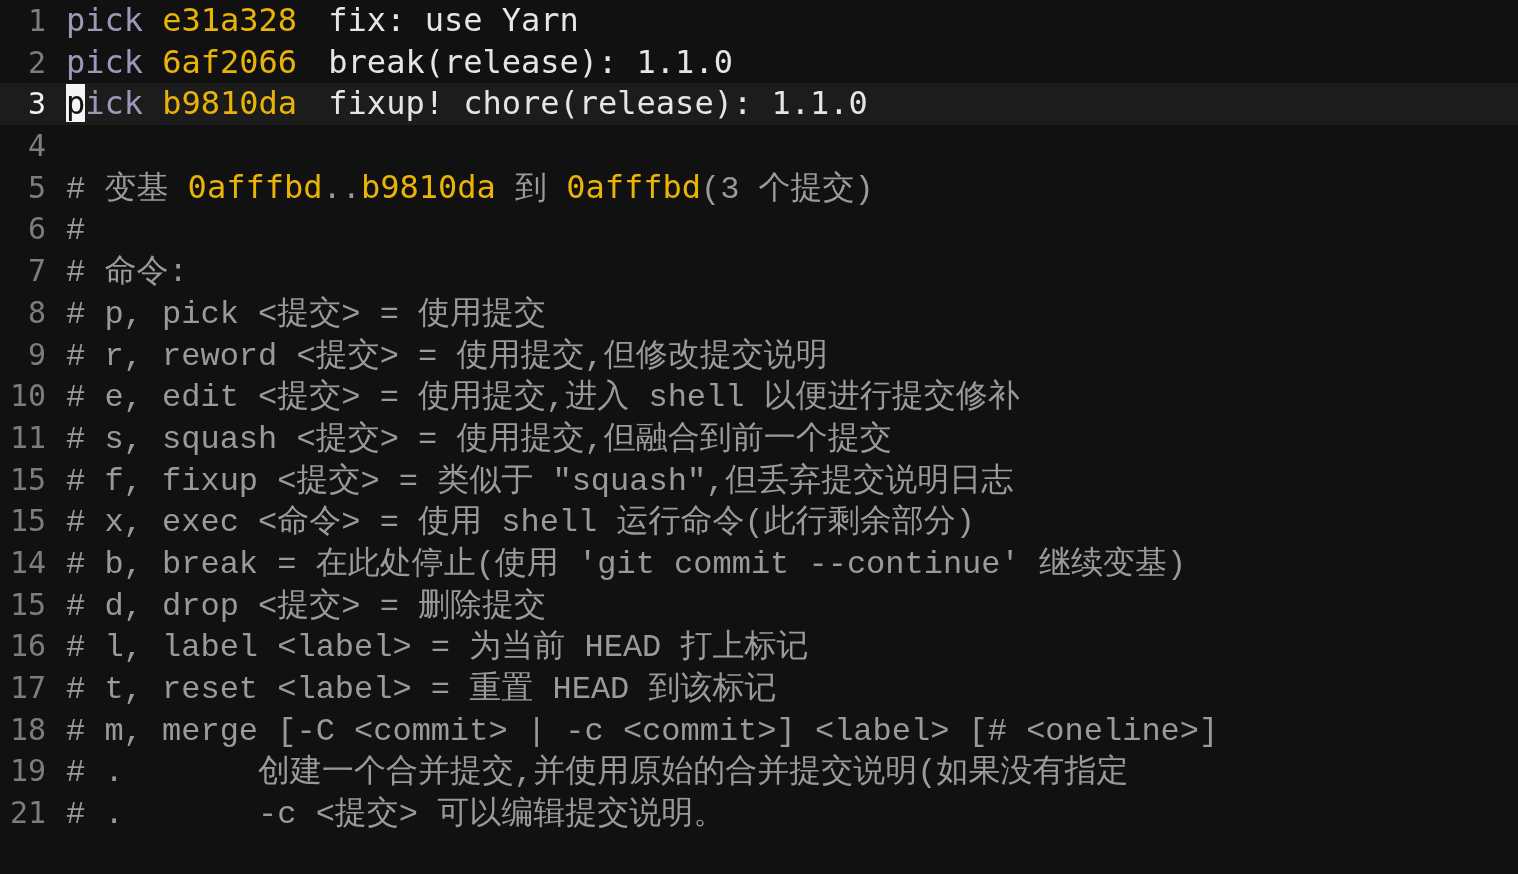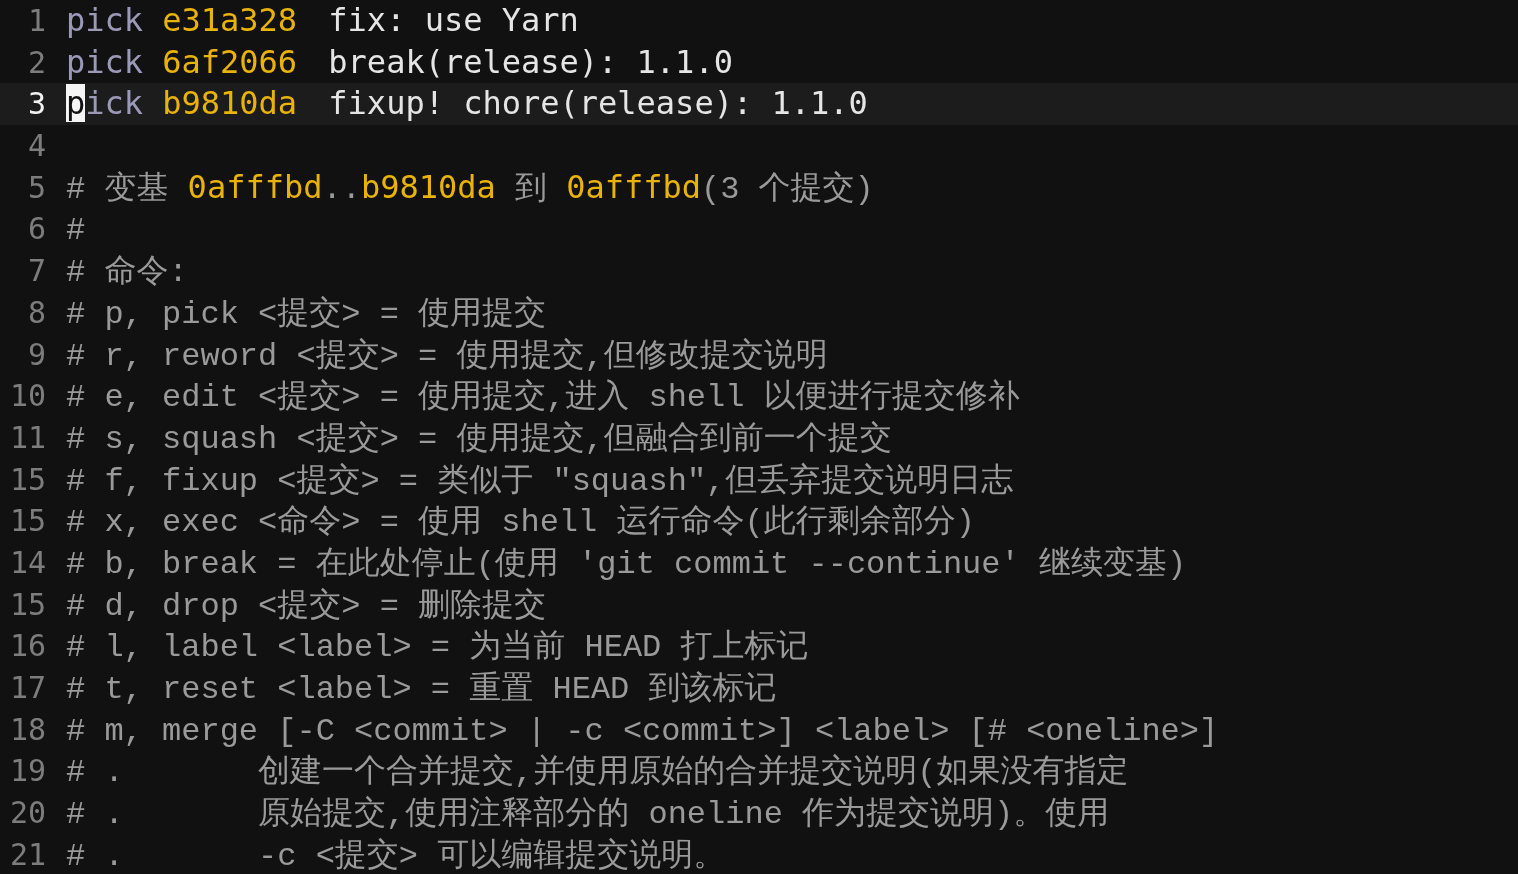--- a/index.html
+++ b/index.html
@@ -92,15 +92,14 @@
     <div class="line"><span class="gutter">10</span><span class="content"><span class="tok-comment"># e, edit &lt;提交&gt; = 使用提交,进入 shell 以便进行提交修补</span></span></div>
     <div class="line"><span class="gutter">11</span><span class="content"><span class="tok-comment"># s, squash &lt;提交&gt; = 使用提交,但融合到前一个提交</span></span></div>
     <div class="line"><span class="gutter">15</span><span class="content"><span class="tok-comment"># f, fixup &lt;提交&gt; = 类似于 "squash",但丢弃提交说明日志</span></span></div>
     <div class="line"><span class="gutter">15</span><span class="content"><span class="tok-comment"># x, exec &lt;命令&gt; = 使用 shell 运行命令(此行剩余部分)</span></span></div>
     <div class="line"><span class="gutter">14</span><span class="content"><span class="tok-comment"># b, break = 在此处停止(使用 'git commit --continue' 继续变基)</span></span></div>
     <div class="line"><span class="gutter">15</span><span class="content"><span class="tok-comment"># d, drop &lt;提交&gt; = 删除提交</span></span></div>
     <div class="line"><span class="gutter">16</span><span class="content"><span class="tok-comment"># l, label &lt;label&gt; = 为当前 HEAD 打上标记</span></span></div>
     <div class="line"><span class="gutter">17</span><span class="content"><span class="tok-comment"># t, reset &lt;label&gt; = 重置 HEAD 到该标记</span></span></div>
     <div class="line"><span class="gutter">18</span><span class="content"><span class="tok-comment"># m, merge [-C &lt;commit&gt; | -c &lt;commit&gt;] &lt;label&gt; [# &lt;oneline&gt;]</span></span></div>
     <div class="line"><span class="gutter">19</span><span class="content"><span class="tok-comment"># .       创建一个合并提交,并使用原始的合并提交说明(如果没有指定</span></span></div>
-    <div class="line"><span class="gutter">20</span><span class="content"><span class="tok-comment"># .       原始提交,使用注释部分的 oneline 作为提交说明)。使用</span></span></div>
     <div class="line"><span class="gutter">21</span><span class="content"><span class="tok-comment"># .       -c &lt;提交&gt; 可以编辑提交说明。</span></span></div>
   </div>
 
 </body></html>

